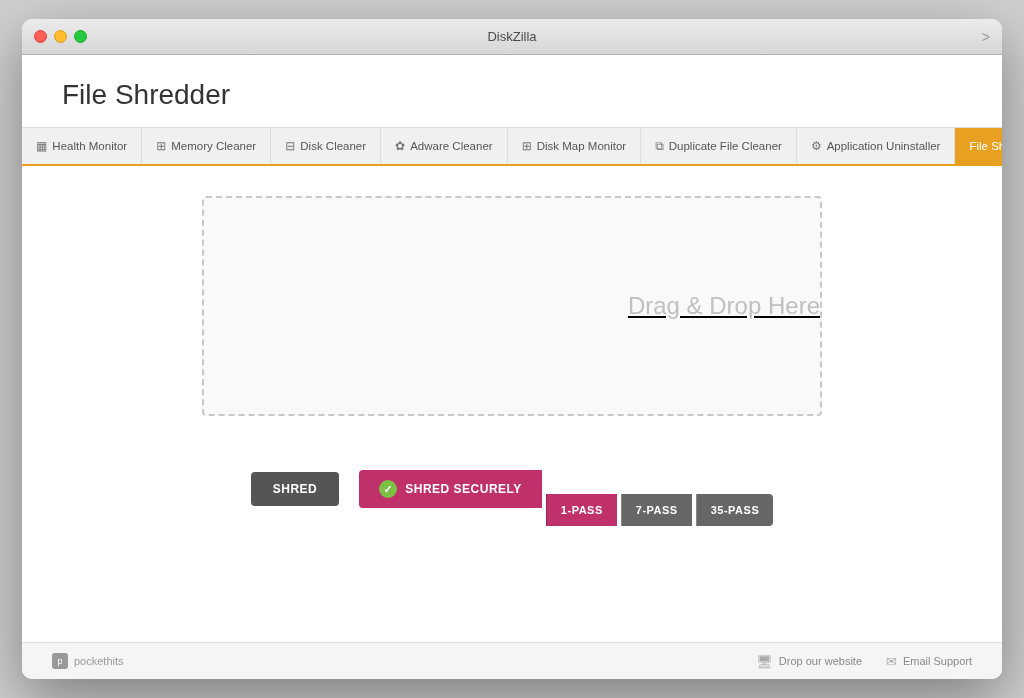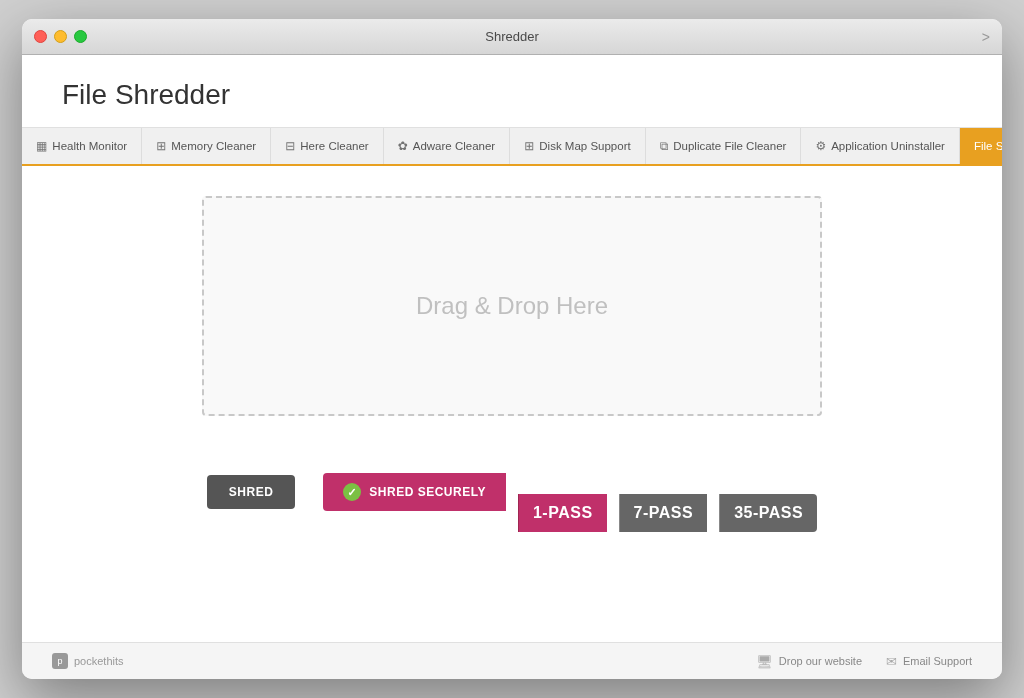--- a/index.html
+++ b/index.html
@@ -126,35 +126,36 @@
 
     
     .drop-zone {
       width: 620px;
       height: 220px;
       border: 2px dashed #c8c8c8;
       border-radius: 4px;
       background: #f9f9f9;
       display: flex;
       align-items: center;
-      justify-content: center;
+      justify-content: flex-end;
       margin-bottom: 36px;
+      text-decoration: underline;
     }
 
     .drop-zone-text {
       font-size: 24px;
       color: #c0c0c0;
       font-weight: 300;
     }
 
     
     .buttons-row {
       display: flex;
       align-items: center;
-      gap: 12px;
+      gap: 4px;
     }
 
     .btn-shred {
       background: #555;
       color: #fff;
       border: none;
       border-radius: 4px;
       padding: 10px 22px;
       font-size: 12px;
       font-weight: 700;
@@ -191,21 +192,21 @@
       font-size: 11px;
       color: white;
     }
 
     .btn-pass {
       background: #666;
       color: #fff;
       border: none;
       border-left: 1px solid #888;
       padding: 10px 14px;
-      font-size: 16px;
+      font-size: 11px;
       font-weight: 700;
       letter-spacing: 0.5px;
       cursor: pointer;
       text-transform: uppercase;
       margin-top: 42px;
     }
 
     .btn-pass:last-child {
       border-radius: 0 4px 4px 0;
       text-align: center;
@@ -270,48 +271,48 @@
 <body>
 
 <div class="window">
 
   <div class="titlebar">
     <div class="traffic-lights">
       <div class="traffic-light tl-close"></div>
       <div class="traffic-light tl-minimize"></div>
       <div class="traffic-light tl-maximize"></div>
     </div>
-    <span class="titlebar-title">Shredder</span>
+    <span class="titlebar-title">DiskZilla</span>
     <span class="titlebar-chevron">&gt;</span>
   </div>
 
   <div class="page-header">
     <h1 class="page-title">File Shredder</h1>
   </div>
 
   <div class="tabbar">
     <div class="tab">
       <span class="tab-icon">▦</span>
       <span>Health Monitor</span>
     </div>
     <div class="tab">
       <span class="tab-icon">⊞</span>
       <span>Memory Cleaner</span>
     </div>
     <div class="tab">
       <span class="tab-icon">⊟</span>
-      <span>Here Cleaner</span>
+      <span>Disk Cleaner</span>
     </div>
     <div class="tab">
       <span class="tab-icon">✿</span>
       <span>Adware Cleaner</span>
     </div>
     <div class="tab">
       <span class="tab-icon">⊞</span>
-      <span>Disk Map Support</span>
+      <span>Disk Map Monitor</span>
     </div>
     <div class="tab">
       <span class="tab-icon">⧉</span>
       <span>Duplicate File Cleaner</span>
     </div>
     <div class="tab">
       <span class="tab-icon">⚙</span>
       <span>Application Uninstaller</span>
     </div>
     <div class="tab active">

